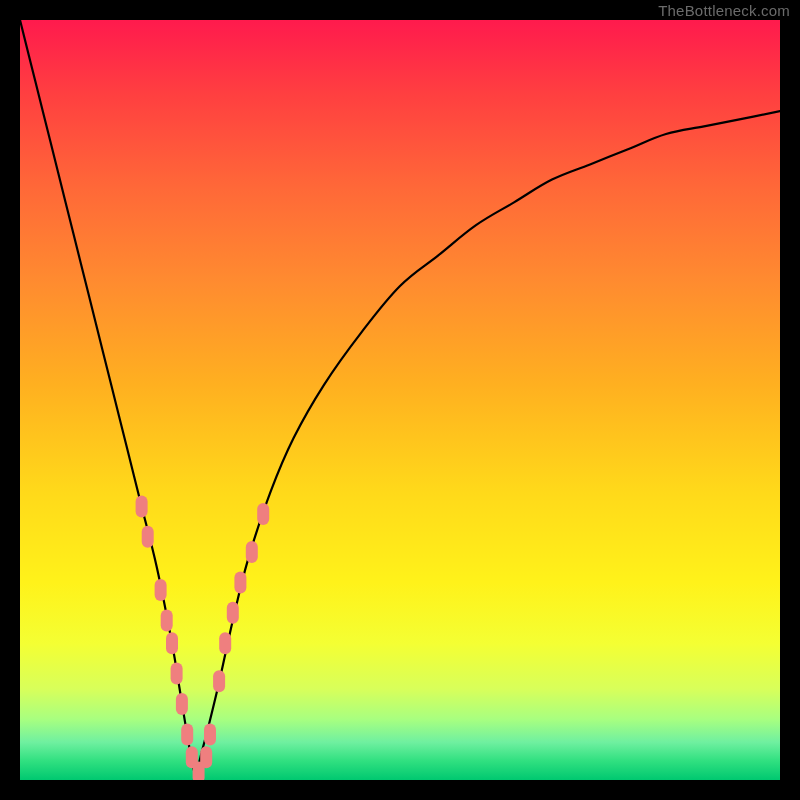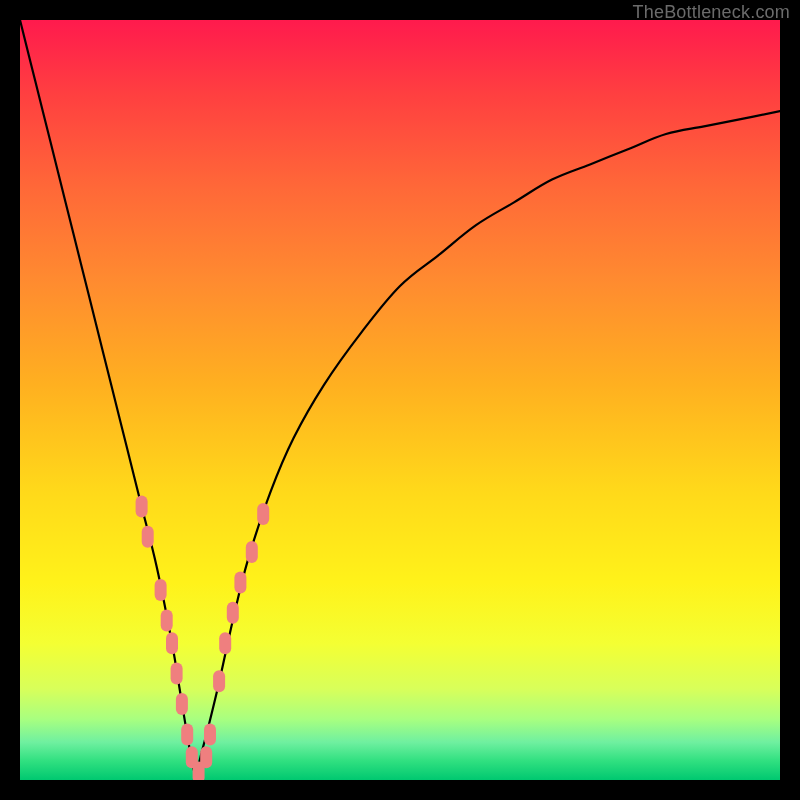--- a/index.html
+++ b/index.html
@@ -31,21 +31,21 @@
       #70f0a0 95%,
       #30e080 97.5%,
       #00c870 100%
     );
   }
   .watermark {
     position: absolute;
     top: 2px;
     right: 10px;
     color: #6b6b6b;
-    font-size: 18px;
+    font-size: 15px;
     font-weight: 500;
     letter-spacing: 0.2px;
     user-select: none;
   }
   svg.curve {
     position: absolute;
     left: 0;
     top: 0;
     width: 760px;
     height: 760px;

